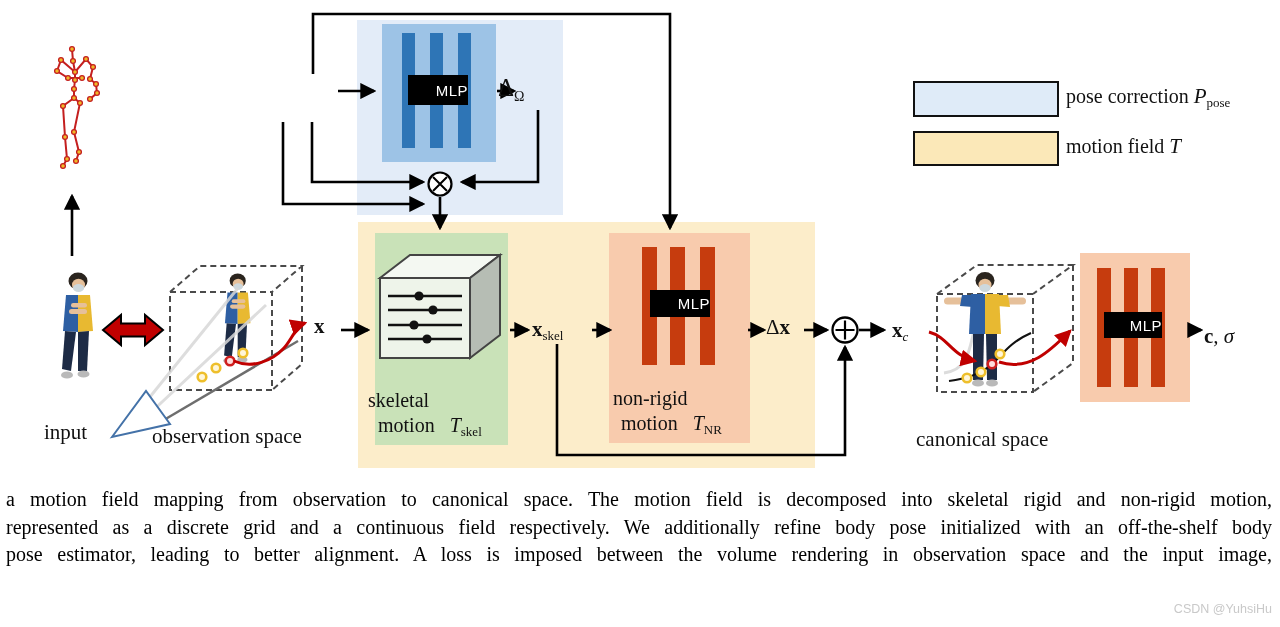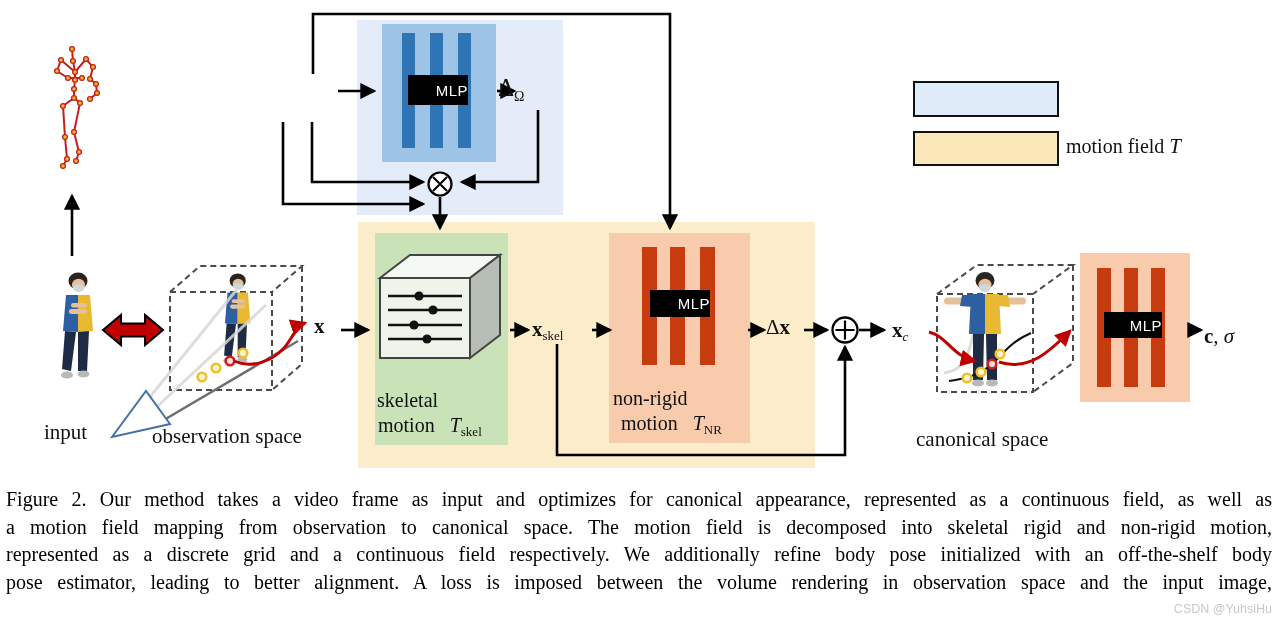--- a/index.html
+++ b/index.html
@@ -61,20 +61,23 @@
   <div class="region salmonbox" style="left:1080px;top:253px;width:110px;height:149px;"></div>
   <div class="bar-r" style="left:1097px;top:268px;width:14px;height:119px;"></div>
   <div class="bar-r" style="left:1124px;top:268px;width:14px;height:119px;"></div>
   <div class="bar-r" style="left:1151px;top:268px;width:14px;height:119px;"></div>
   <div class="mlp-chip" style="left:1104px;top:312px;width:58px;height:26px;">
     <span>MLP</span>
   </div>
 
   <div class="legend-box" style="left:913px;top:81px;width:142px;height:32px;background:var(--legend-blue);"></div>
   <div class="legend-box" style="left:913px;top:131px;width:142px;height:31px;background:var(--legend-yellow);"></div>
+  <div class="lbl" style="left:1066px;top:84px;">
+    <span>pose correction </span><span class="it big">P</span><span class="sub">pose</span>
+  </div>
   <div class="lbl" style="left:1066px;top:134px;">
     <span>motion field </span><span class="it big">T</span>
   </div>
 
   <svg width="1280" height="480" viewBox="0 0 1280 480">
     <defs>
       <marker id="mB" viewBox="0 0 10 10" refX="8.5" refY="5" markerWidth="6.2" markerHeight="6.2" orient="auto-start-reverse">
         <path d="M0 0 L10 5 L0 10 z" style="fill:var(--ink)"></path>
       </marker>
       <marker id="mR" viewBox="0 0 10 10" refX="8.5" refY="5" markerWidth="5.6" markerHeight="5.6" orient="auto-start-reverse">
@@ -232,21 +235,21 @@
 
 
   <div class="lbl" style="left:498px;top:74px;text-align:right;">
     <span class="delta">Δ</span><span class="dsub">Ω</span>
   </div>
 
   <div class="lbl big" style="left:44px;top:420px;">input</div>
   <div class="lbl big" style="left:152px;top:424px;">observation space</div>
   <div class="lbl big bold" style="left:314px;top:314px;">x</div>
 
-  <div class="lbl" style="left:377px;top:389px;font-family:Liberation Serif, serif;">skeletal</div>
+  <div class="lbl" style="left:368px;top:389px;font-family:Liberation Serif, serif;">skeletal</div>
   <div class="lbl" style="left:378px;top:414px;">
     <span>motion</span>
     <span class="it" style="margin-left:10px;">T</span><span class="sub">skel</span>
   </div>
 
   <div class="lbl big" style="left:532px;top:317px;">
     <span class="bold">x</span><span class="sub">skel</span>
   </div>
 
   <div class="lbl" style="left:613px;top:387px;">non-rigid</div>
@@ -264,19 +267,18 @@
   </div>
 
   <div class="lbl big" style="left:916px;top:427px;">canonical space</div>
 
   <div class="lbl big" style="left:1204px;top:316px;margin-top:8px;">
     <span class="bold">c</span><span class="it">, σ</span>
   </div>
 </div>
 
 <div id="caption">
-  <div class="cap-line">Figure 2.  Our method takes a video frame as input and optimizes for canonical appearance, represented as a continuous field, as well as</div>
   <div class="cap-line">a motion field mapping from observation to canonical space.  The motion field is decomposed into skeletal rigid and non-rigid motion,</div>
   <div class="cap-line">represented as a discrete grid and a continuous field respectively.  We additionally refine body pose initialized with an off-the-shelf body</div>
   <div class="cap-line">pose estimator, leading to better alignment.  A loss is imposed between the volume rendering in observation space and the input image,</div>
 </div>
 
 <div id="watermark">CSDN @YuhsiHu</div>
 
 </body></html>

